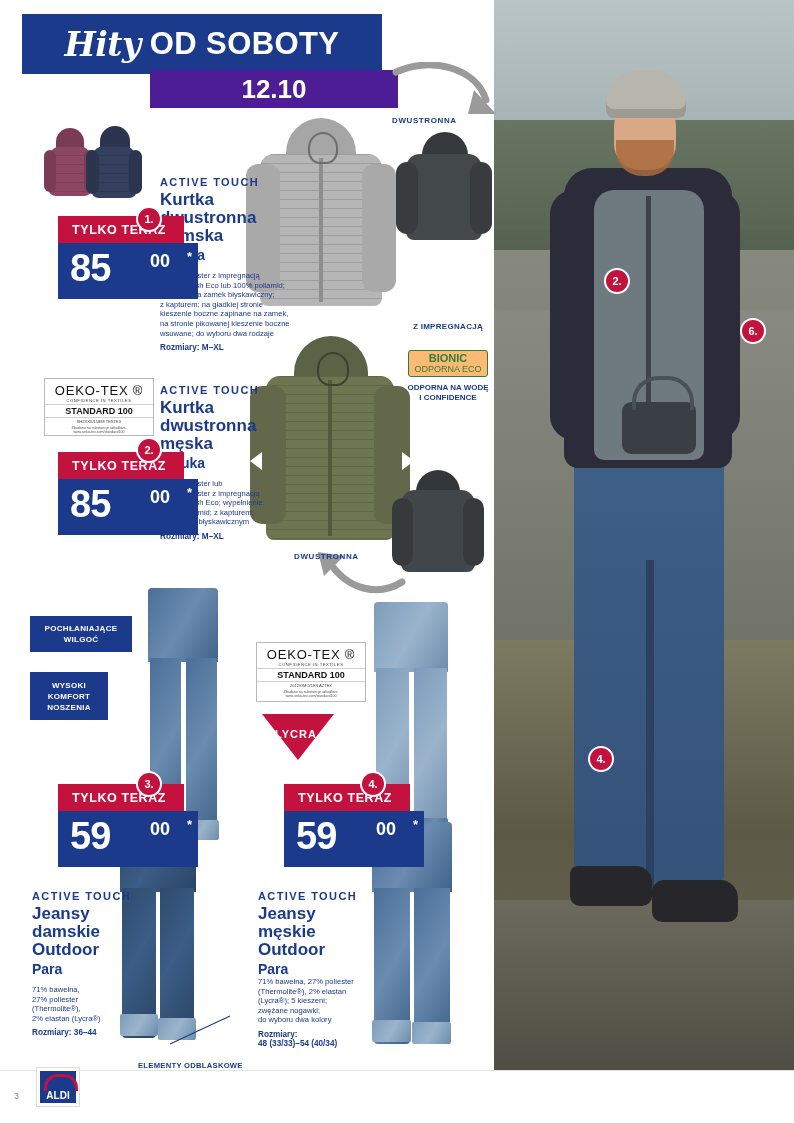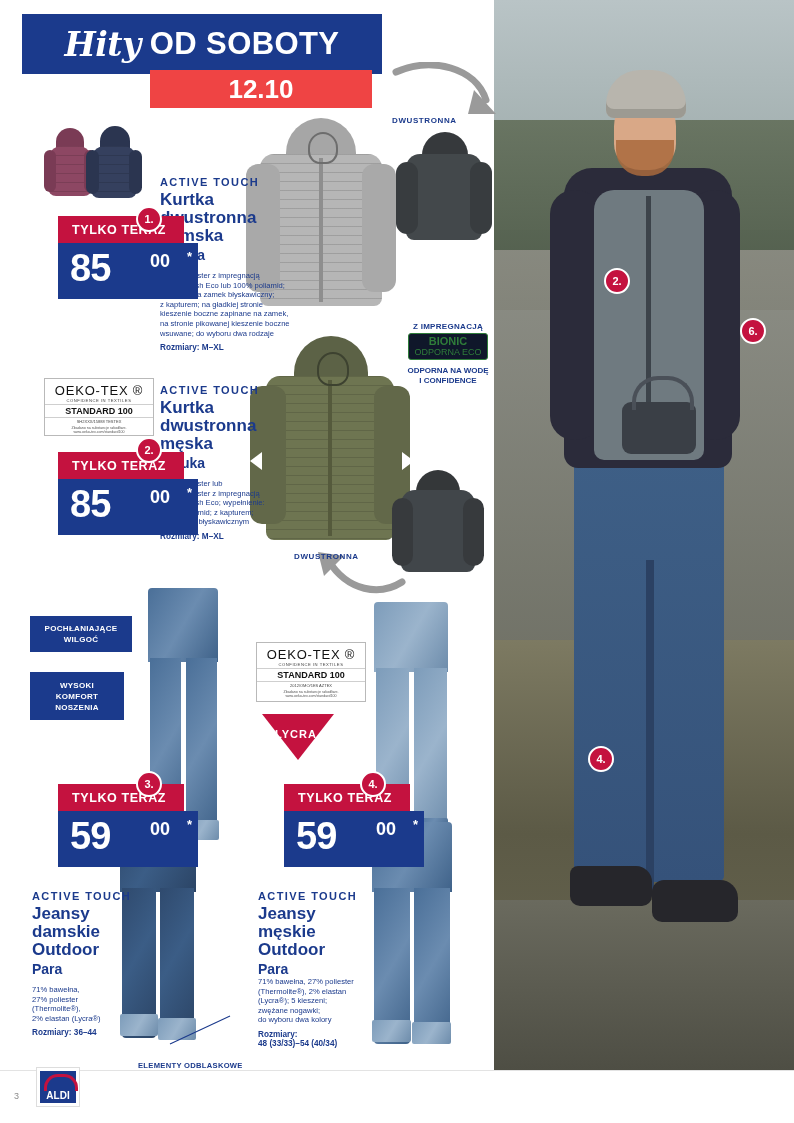--- a/index.html
+++ b/index.html
@@ -37,22 +37,22 @@
     font-family: "DejaVu Serif", serif;
     font-style: italic;
     font-weight: bold;
     font-size: 33px;
     margin-right: 9px;
     letter-spacing: -0.5px;
   }
   .banner-date {
     position: absolute;
     left: 150px; top: 70px;
-    width: 222px; height: 38px;
-    background: #ef4444;
+    width: 248px; height: 38px;
+    background: #4c1d95;
     color: #ffffff;
     display: flex; align-items: center; justify-content: center;
     font-size: 26px; font-weight: bold;
     z-index: 6;
   }
 
   
   .hero-photo {
     position: absolute;
     left: 494px; top: 0;
@@ -233,21 +233,21 @@
   }
 
   .bionic {
     position: absolute;
     text-align: center;
     z-index: 7;
   }
   .bionic .bl1 { color:#1b3a8c; font-size: 8px; font-weight:bold; letter-spacing:.3px; }
   .bionic .logo {
     border: 1.4px solid #2f7d3a; border-radius: 3px; padding: 2px 5px; display:inline-block;
-    margin-top:2px; background:#0f172a;
+    margin-top:19px; background:#fdba74;
   }
   .bionic .logo b { display:block; color:#2f7d3a; font-size:11px; font-weight:bold; line-height:11px;}
   .bionic .logo span { display:block; color:#2f7d3a; font-size:9px; line-height:10px;}
   .bionic .bl2 { color:#1b3a8c; font-size:8px; font-weight:bold; margin-top:6px; line-height:10px;}
 
   .lycra {
     position:absolute; z-index:7; text-align:center;
   }
   .lycra .shape {
     width: 0; height: 0;
@@ -471,21 +471,21 @@
     <div class="pdesc" style="white-space:pre-line; margin-top:8px;">100% poliester lub
 100% poliester z impregnacją
 Bionic-Finish Eco; wypełnienie:
 100% poliamid; z kapturem;
 z zamkiem błyskawicznym</div>
     <div class="psize">Rozmiary: M–XL</div>
   </div>
 
   <div class="pill" style="left:30px; top:616px; width:102px; height:36px; white-space:pre-line;">POCHŁANIAJĄCE
 WILGOĆ</div>
-  <div class="pill" style="left:30px; top:672px; width:94px; height:48px; white-space:pre-line;">WYSOKI
+  <div class="pill" style="left:30px; top:672px; width:78px; height:48px; white-space:pre-line;">WYSOKI
 KOMFORT
 NOSZENIA</div>
 
   <div class="oeko" style="left:256px; top:642px; width:108px; height:58px;">
     <div class="t1">OEKO-TEX ®</div>
     <div class="t2">CONFIDENCE IN TEXTILES</div>
     <div class="t3">STANDARD 100</div>
     <div class="t4">2012/OMO/1ES AZTEX</div>
     <div class="t5" style="white-space:pre-line;">Zbadano na substancje szkodliwe.
 www.oeko-tex.com/standard100</div>

